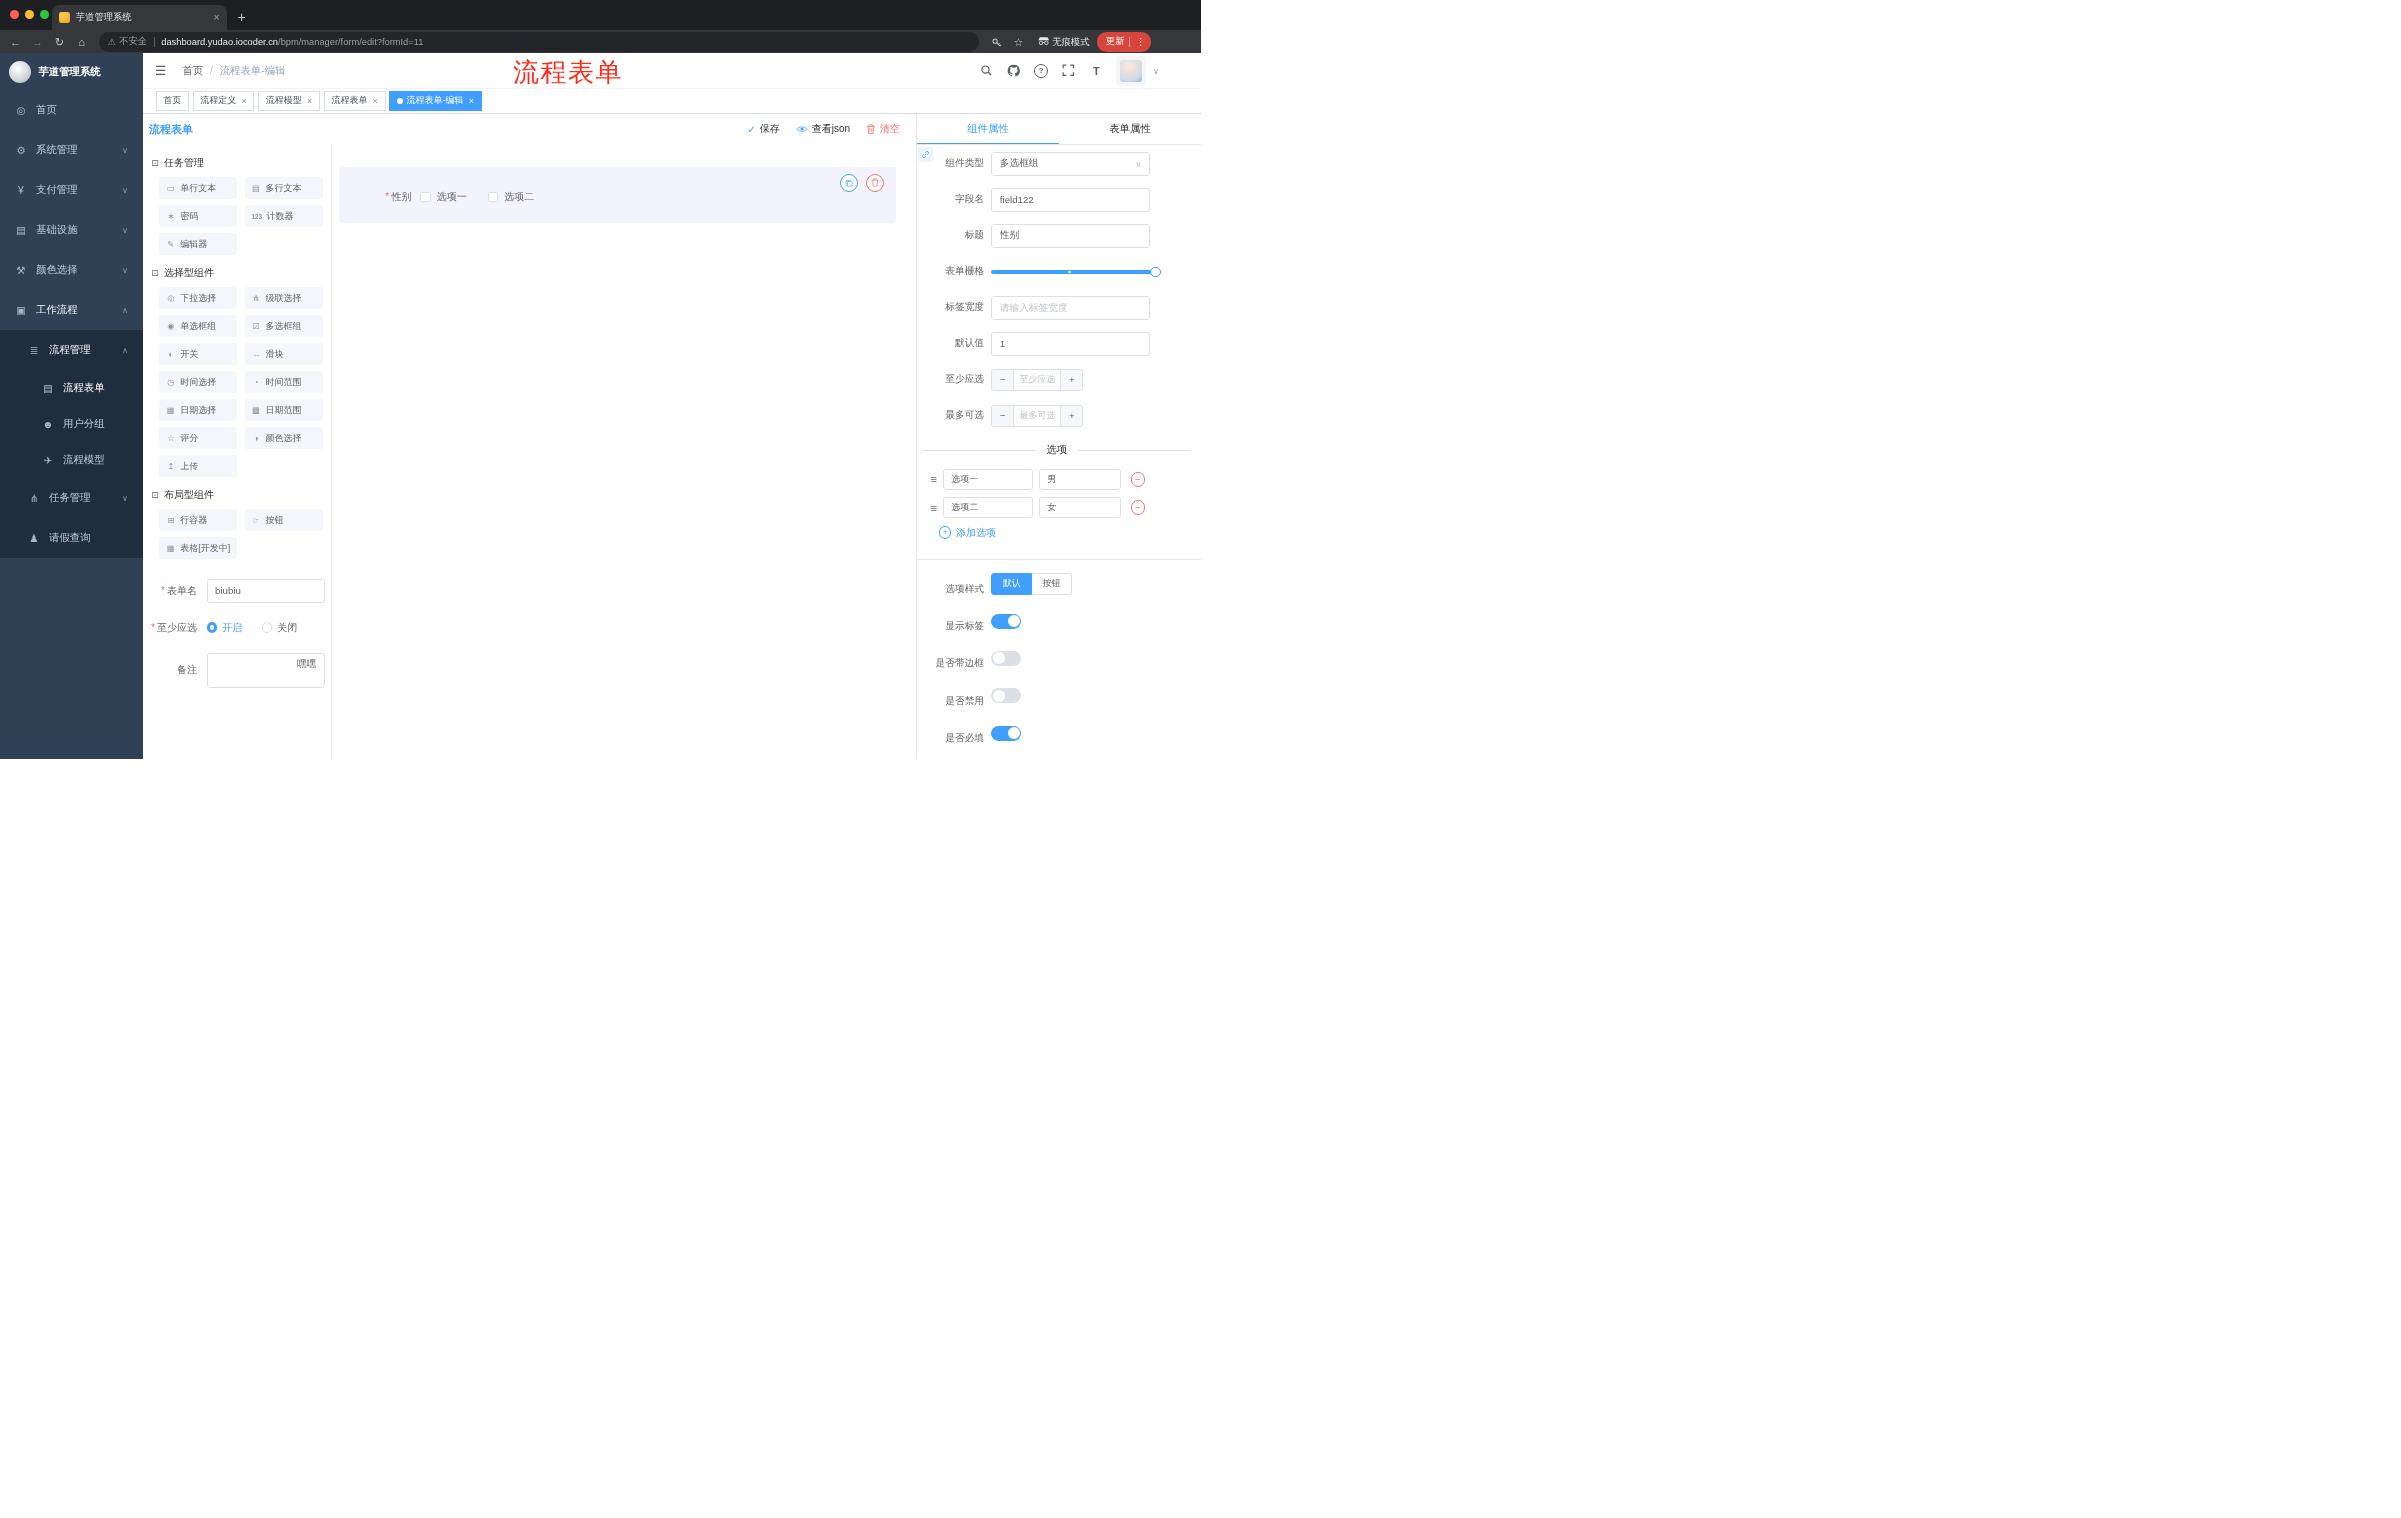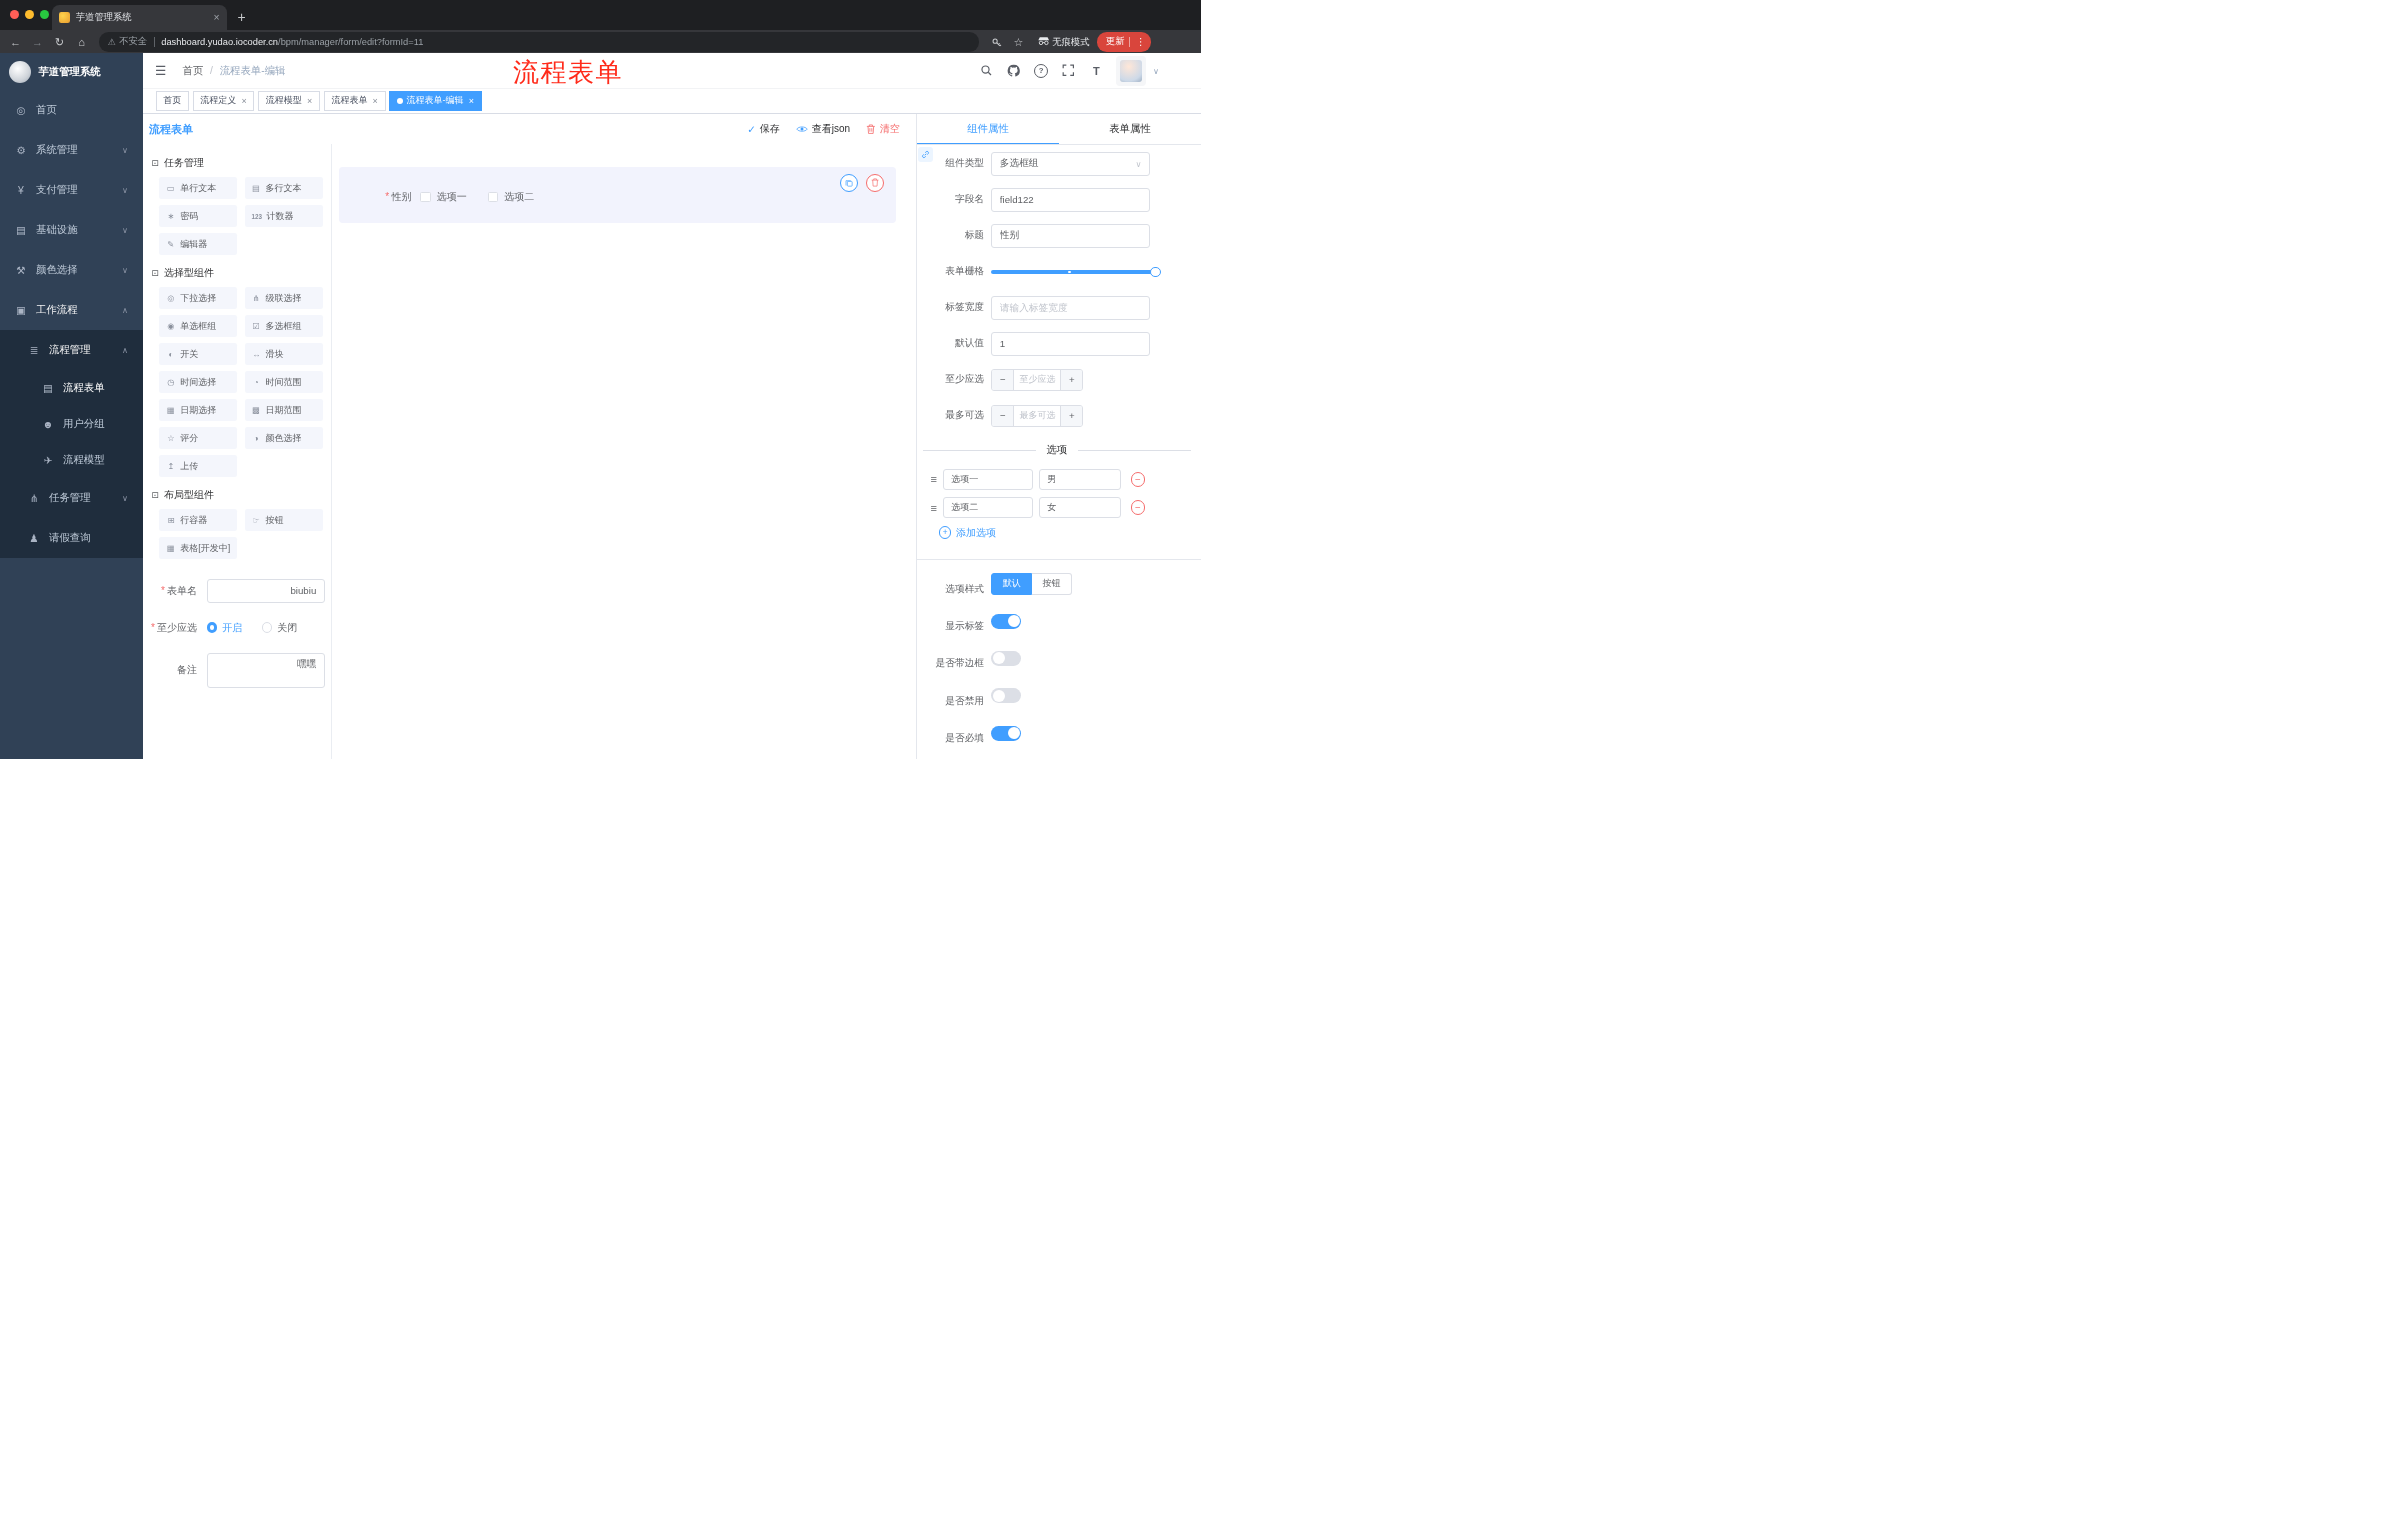--- a/index.html
+++ b/index.html
@@ -91,21 +91,21 @@
   .chip{width:78px;height:22px;background:#f4f6fc;border-radius:2.2px;display:flex;align-items:center;gap:4.5px;padding-left:6.7px;box-sizing:border-box;font-size:9px;color:#606266;cursor:move;}
   .chip-icon{color:#8a909c;font-size:8.2px;min-width:9.7px;text-align:center;}
   .chip-icon.num{font-size:6.3px;font-weight:bold;}
 
   .meta-form{margin-top:18px;}
   .meta-row{display:flex;align-items:center;margin-bottom:18px;font-size:10px;}
   .meta-label{width:54px;text-align:right;color:#606266;flex-shrink:0;}
   .req{color:#f56c6c;margin-right:2.2px;}
   .meta-ctl{margin-left:9.7px;display:flex;align-items:center;}
   .text-input{border:0.7px solid #dcdfe6;border-radius:3px;height:24px;padding:0 7.4px;font-size:9.7px;color:#606266;box-sizing:border-box;outline:none;background:#fff;font-family:inherit;}
-  .meta-input{width:118px;text-align:right;}
+  .meta-input{width:118px;}
   .meta-textarea{width:118px;height:35px;border:0.7px solid #dcdfe6;border-radius:3px;padding:4.5px 7.4px;font-size:9.7px;color:#606266;resize:none;box-sizing:border-box;outline:none;font-family:inherit;text-align:right;}
   ::placeholder{color:#c0c4cc;opacity:1;}
   .radio{display:flex;align-items:center;gap:5.2px;margin-right:19.3px;cursor:pointer;}
   .radio-dot{width:10.4px;height:10.4px;border-radius:50%;box-sizing:border-box;background:#fff;}
   .radio.sel .radio-dot{border:3px solid #409eff;}
   .radio.unsel .radio-dot{border:0.7px solid #dcdfe6;}
   .radio-label{color:#606266;}
   .radio.sel .radio-label{color:#409eff;}
 
   

